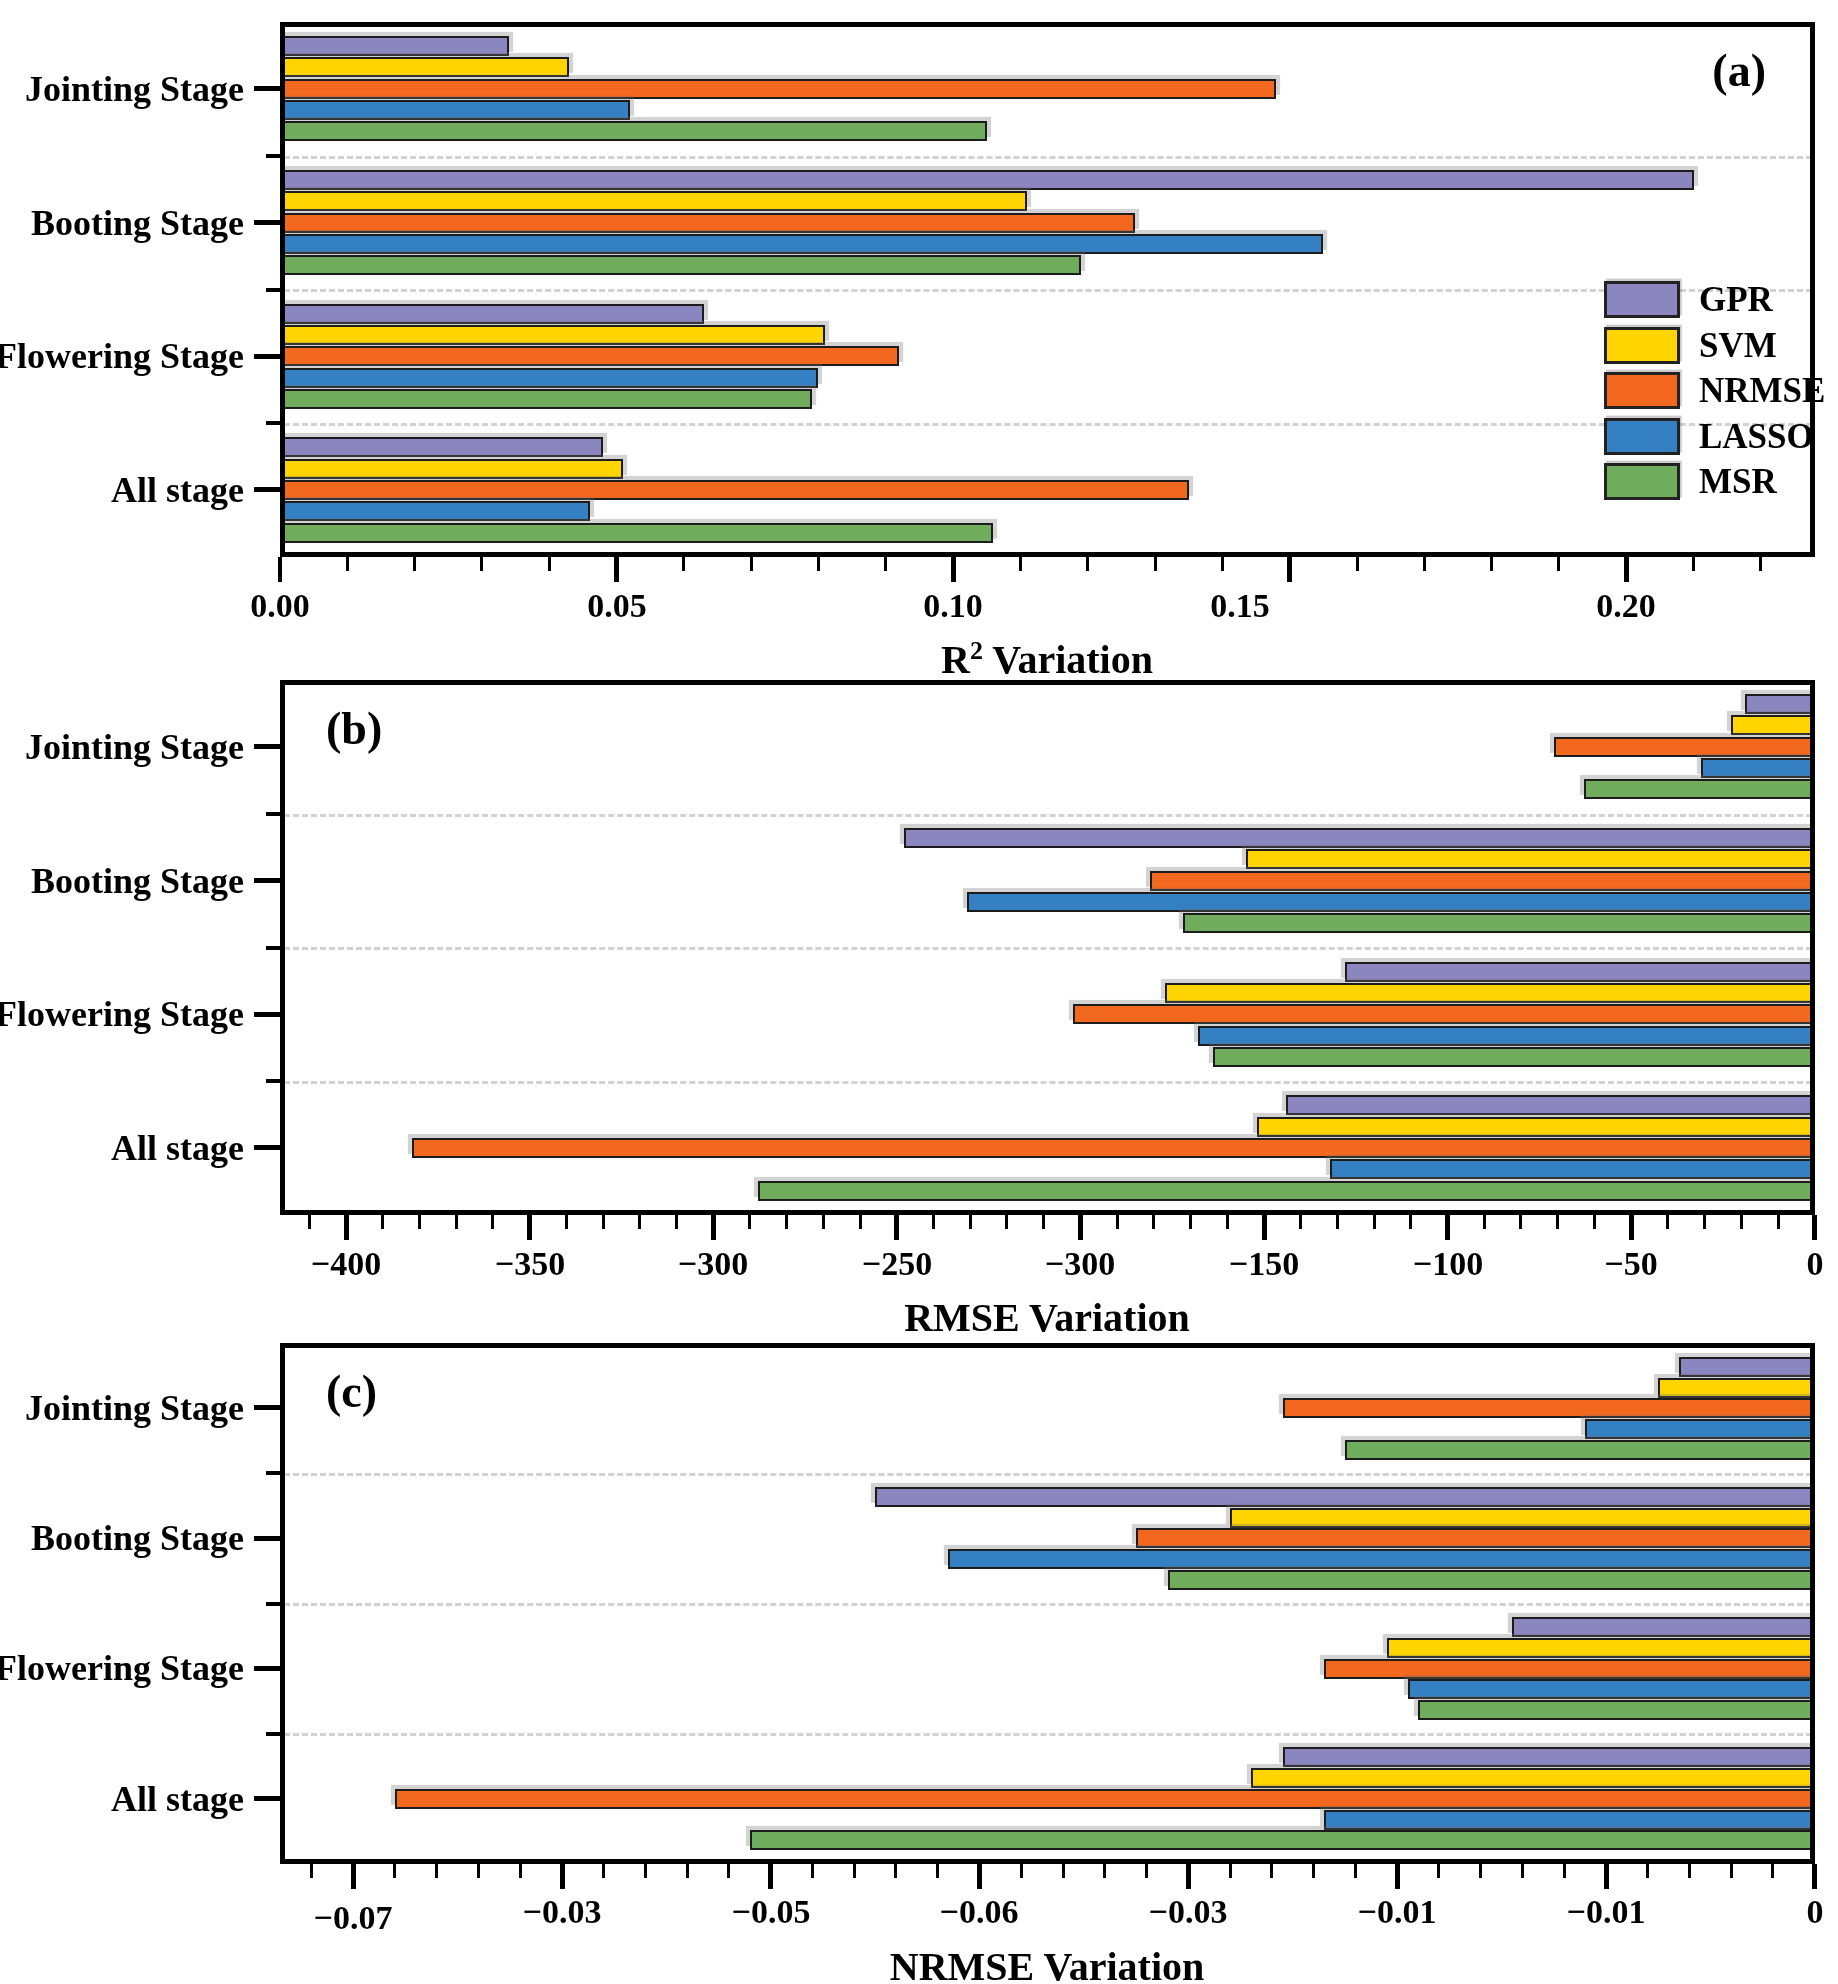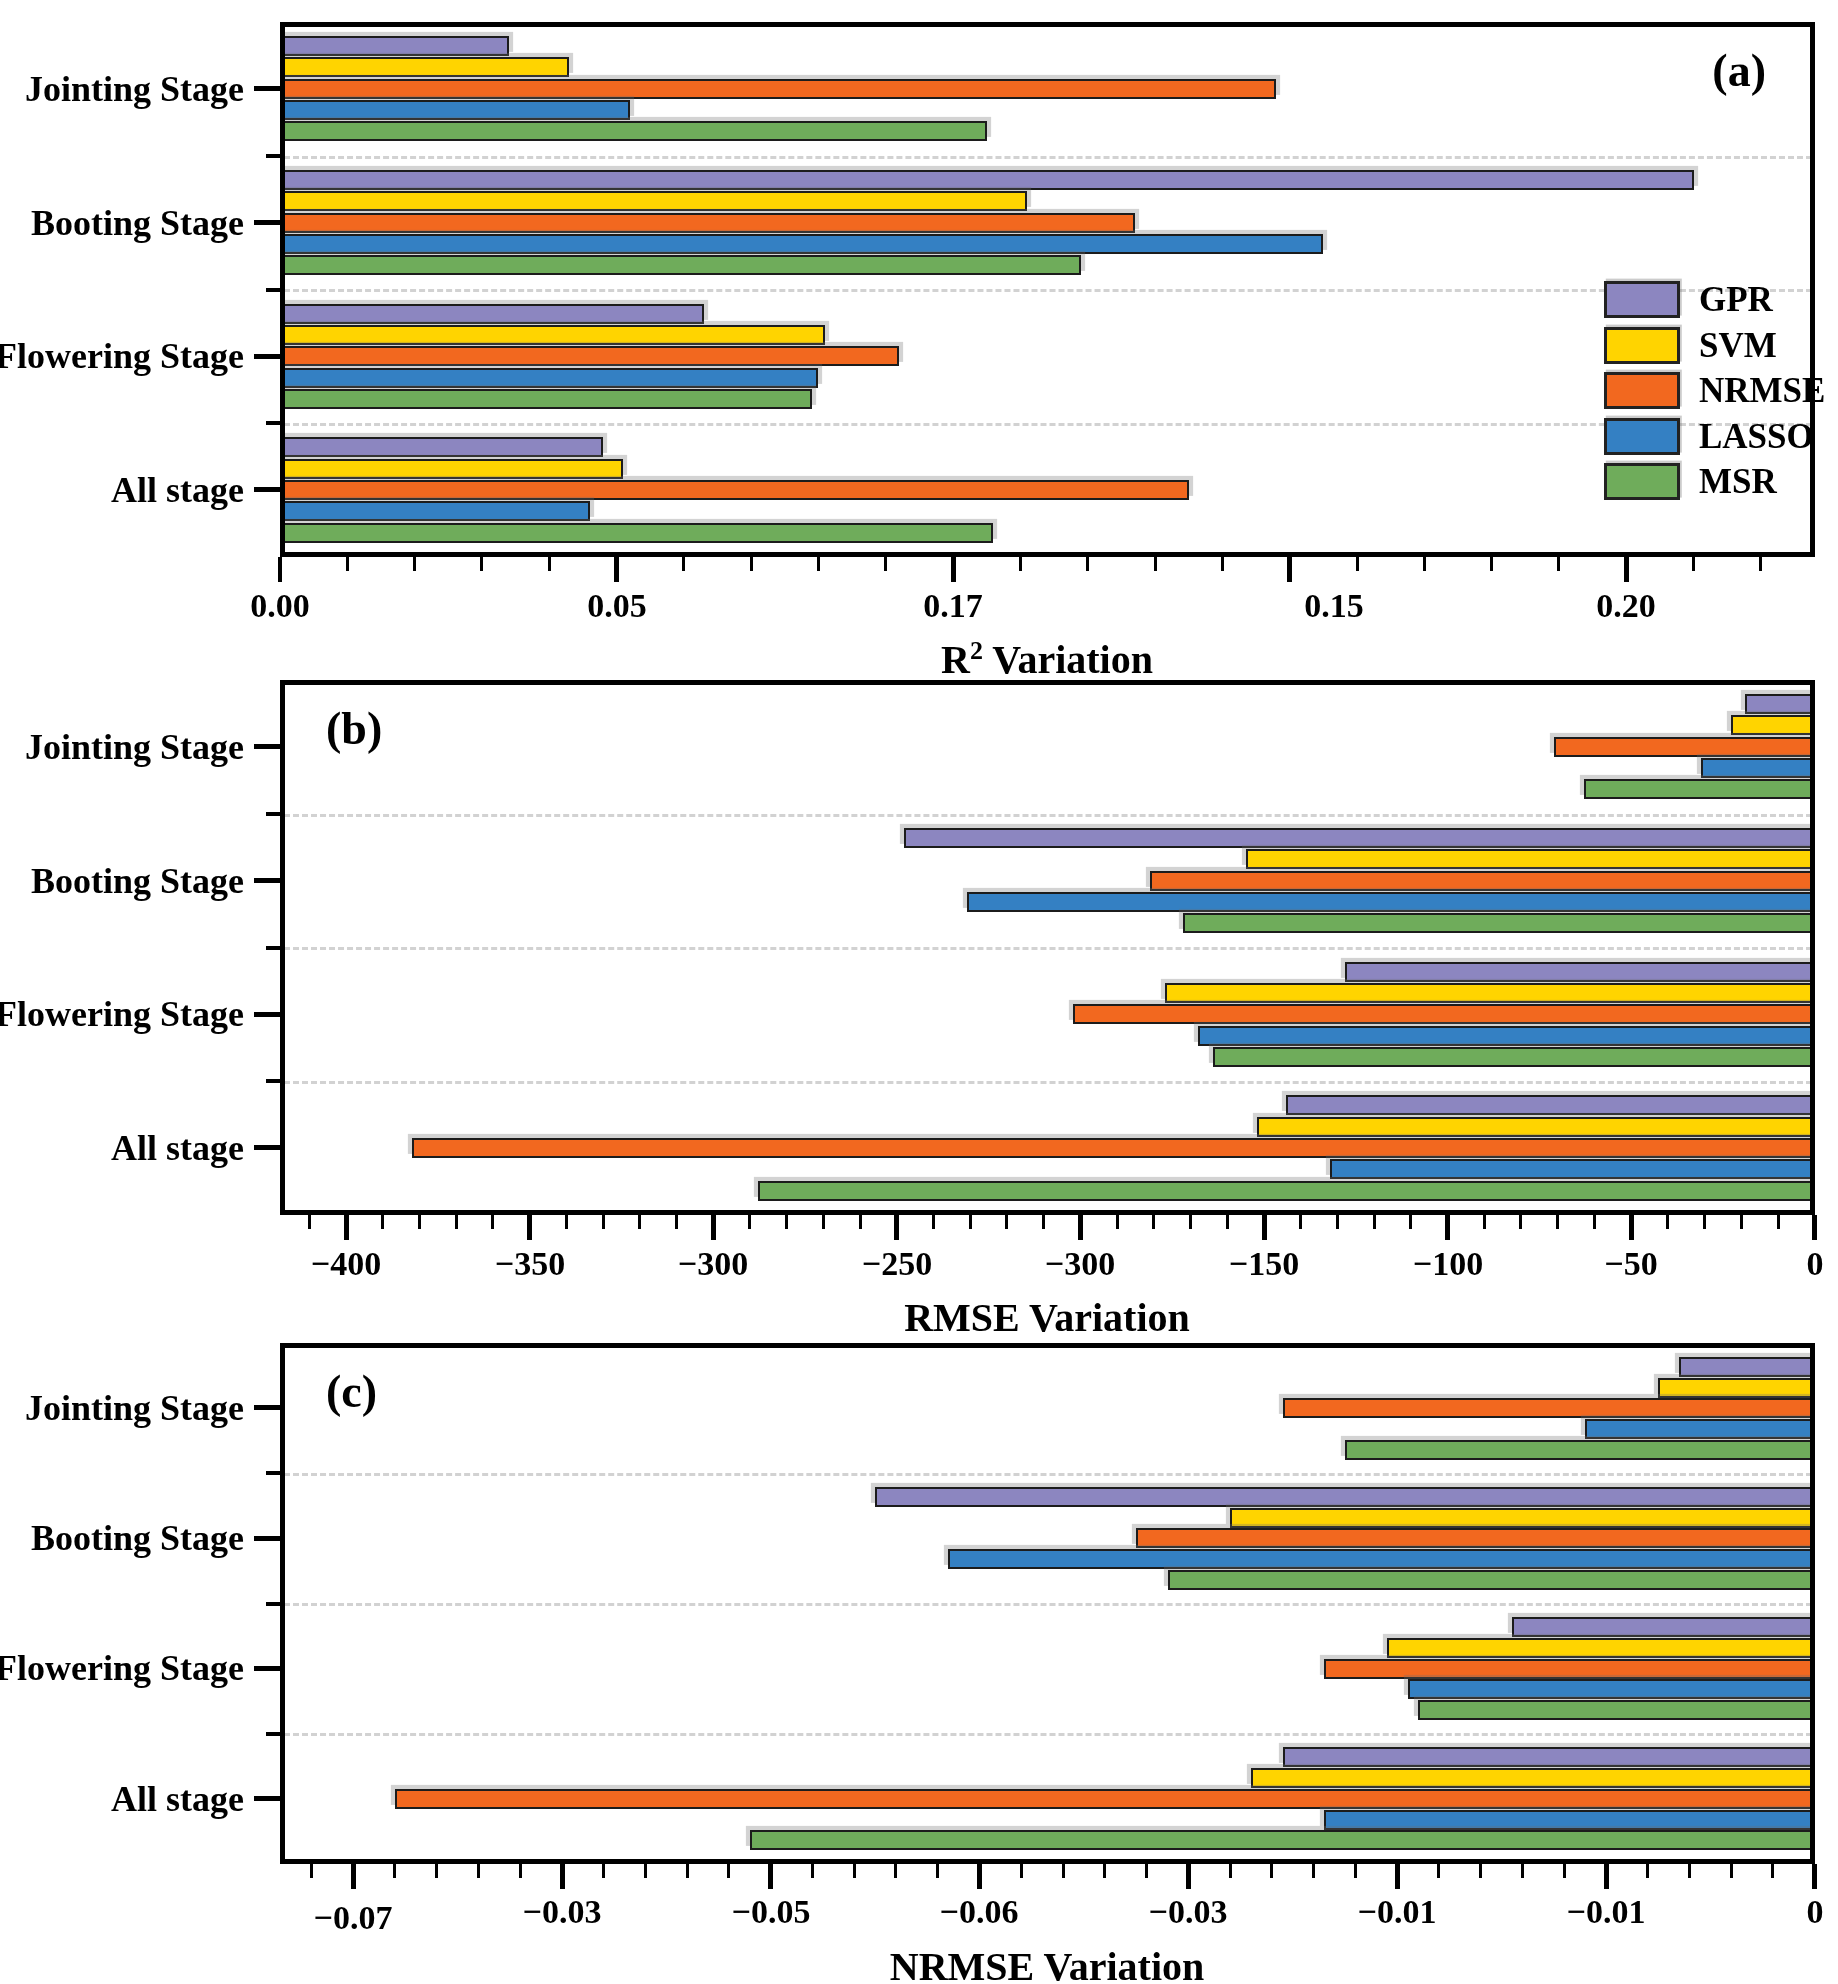--- a/index.html
+++ b/index.html
@@ -110,23 +110,23 @@
         <div class="x-tick minor" style="left: 1210px; top: 535px;"></div>
         <div class="x-tick minor" style="left: 1277px; top: 535px;"></div>
         <div class="x-tick minor" style="left: 1345px; top: 535px;"></div>
         <div class="x-tick minor" style="left: 1412px; top: 535px;"></div>
         <div class="x-tick minor" style="left: 1479px; top: 535px;"></div>
         <div class="x-tick major" style="left: -2.4px; top: 535px;"></div>
         <div class="x-tick-label" style="left: 0px; top: 566px;">0.00</div>
         <div class="x-tick major" style="left: 334px; top: 535px;"></div>
         <div class="x-tick-label" style="left: 337px; top: 566px;">0.05</div>
         <div class="x-tick major" style="left: 671px; top: 535px;"></div>
-        <div class="x-tick-label" style="left: 673px; top: 566px;">0.17</div>
+        <div class="x-tick-label" style="left: 673px; top: 566px;">0.10</div>
         <div class="x-tick major" style="left: 1007px; top: 535px;"></div>
-        <div class="x-tick-label" style="left: 1054px; top: 566px;">0.15</div>
+        <div class="x-tick-label" style="left: 960px; top: 566px;">0.15</div>
         <div class="x-tick major" style="left: 1344px; top: 535px;"></div>
         <div class="x-tick-label" style="left: 1346px; top: 566px;">0.20</div>
         <div class="axis-title" style="left: 767px; top: 616px;"><span>R</span><sup>2</sup><span> Variation</span></div>
         <div class="panel-letter" style="top: 25px; right: 49px;">(a)</div>
         <div class="legend" style="left: 1324px; top: 259px;">
           <div class="legend-entry" style="top: 0px;">
             <div class="legend-swatch" style="background: rgb(140, 134, 192);"></div>
             <div class="legend-label">GPR</div>
           </div>
           <div class="legend-entry" style="top: 46px;">

